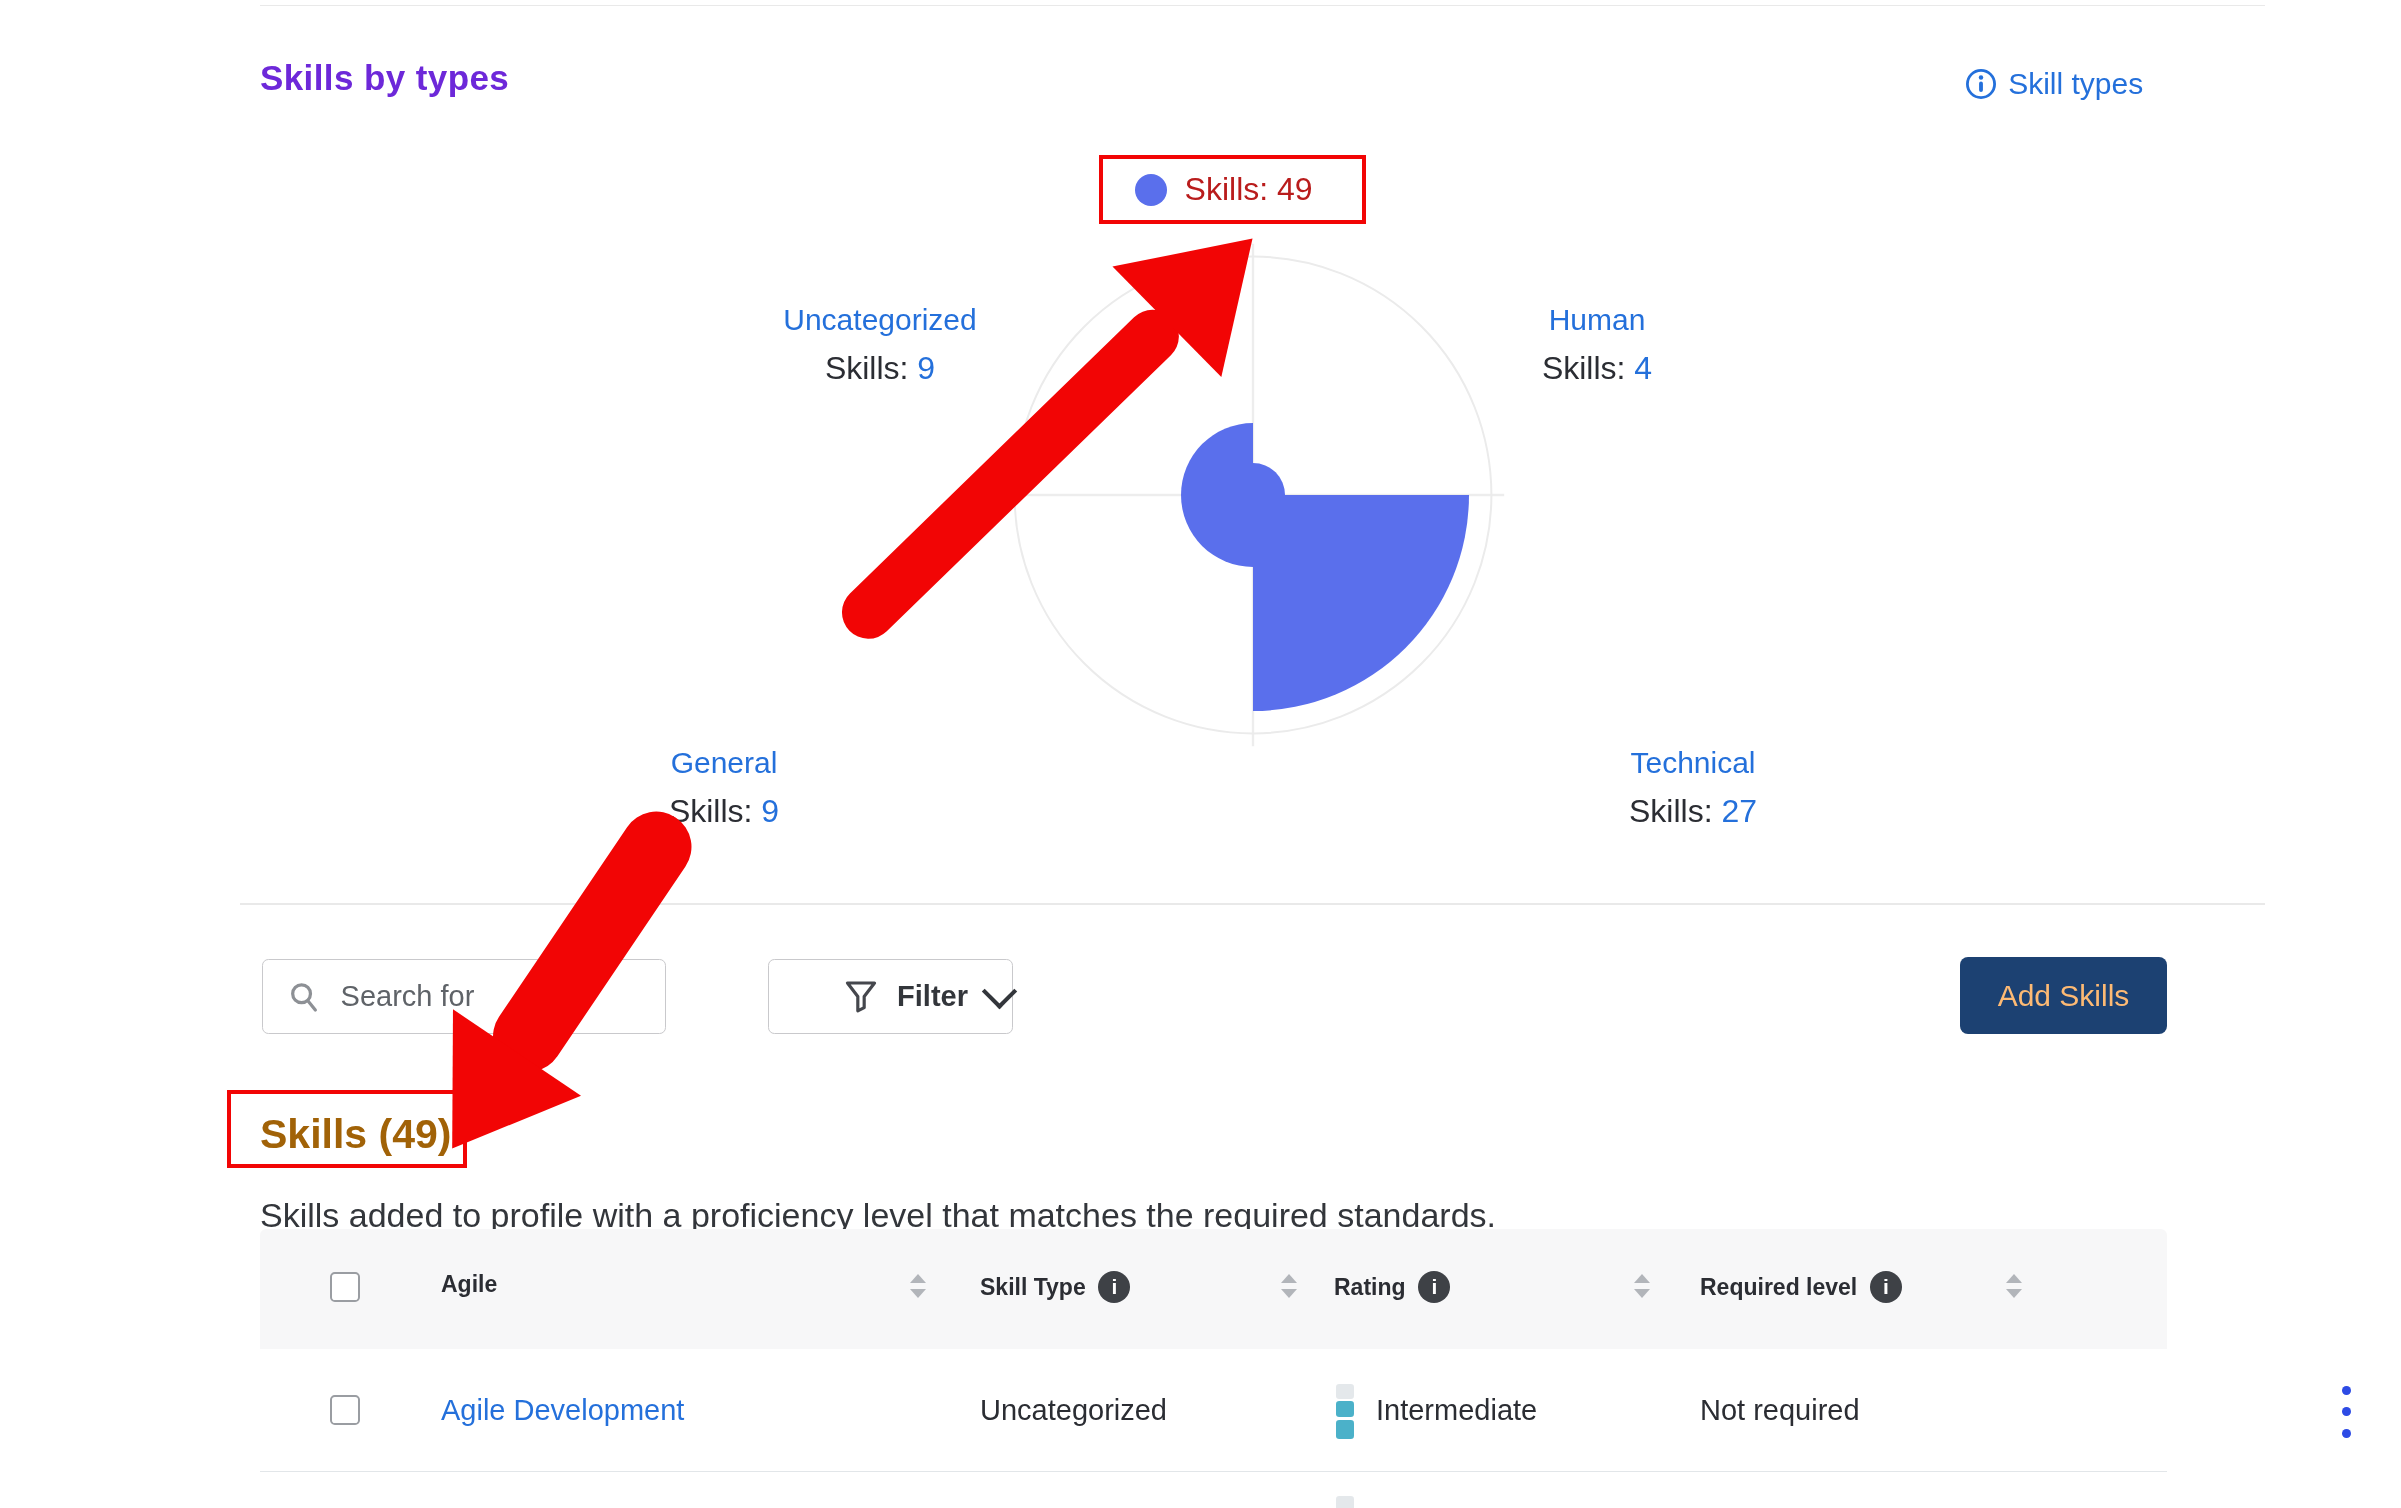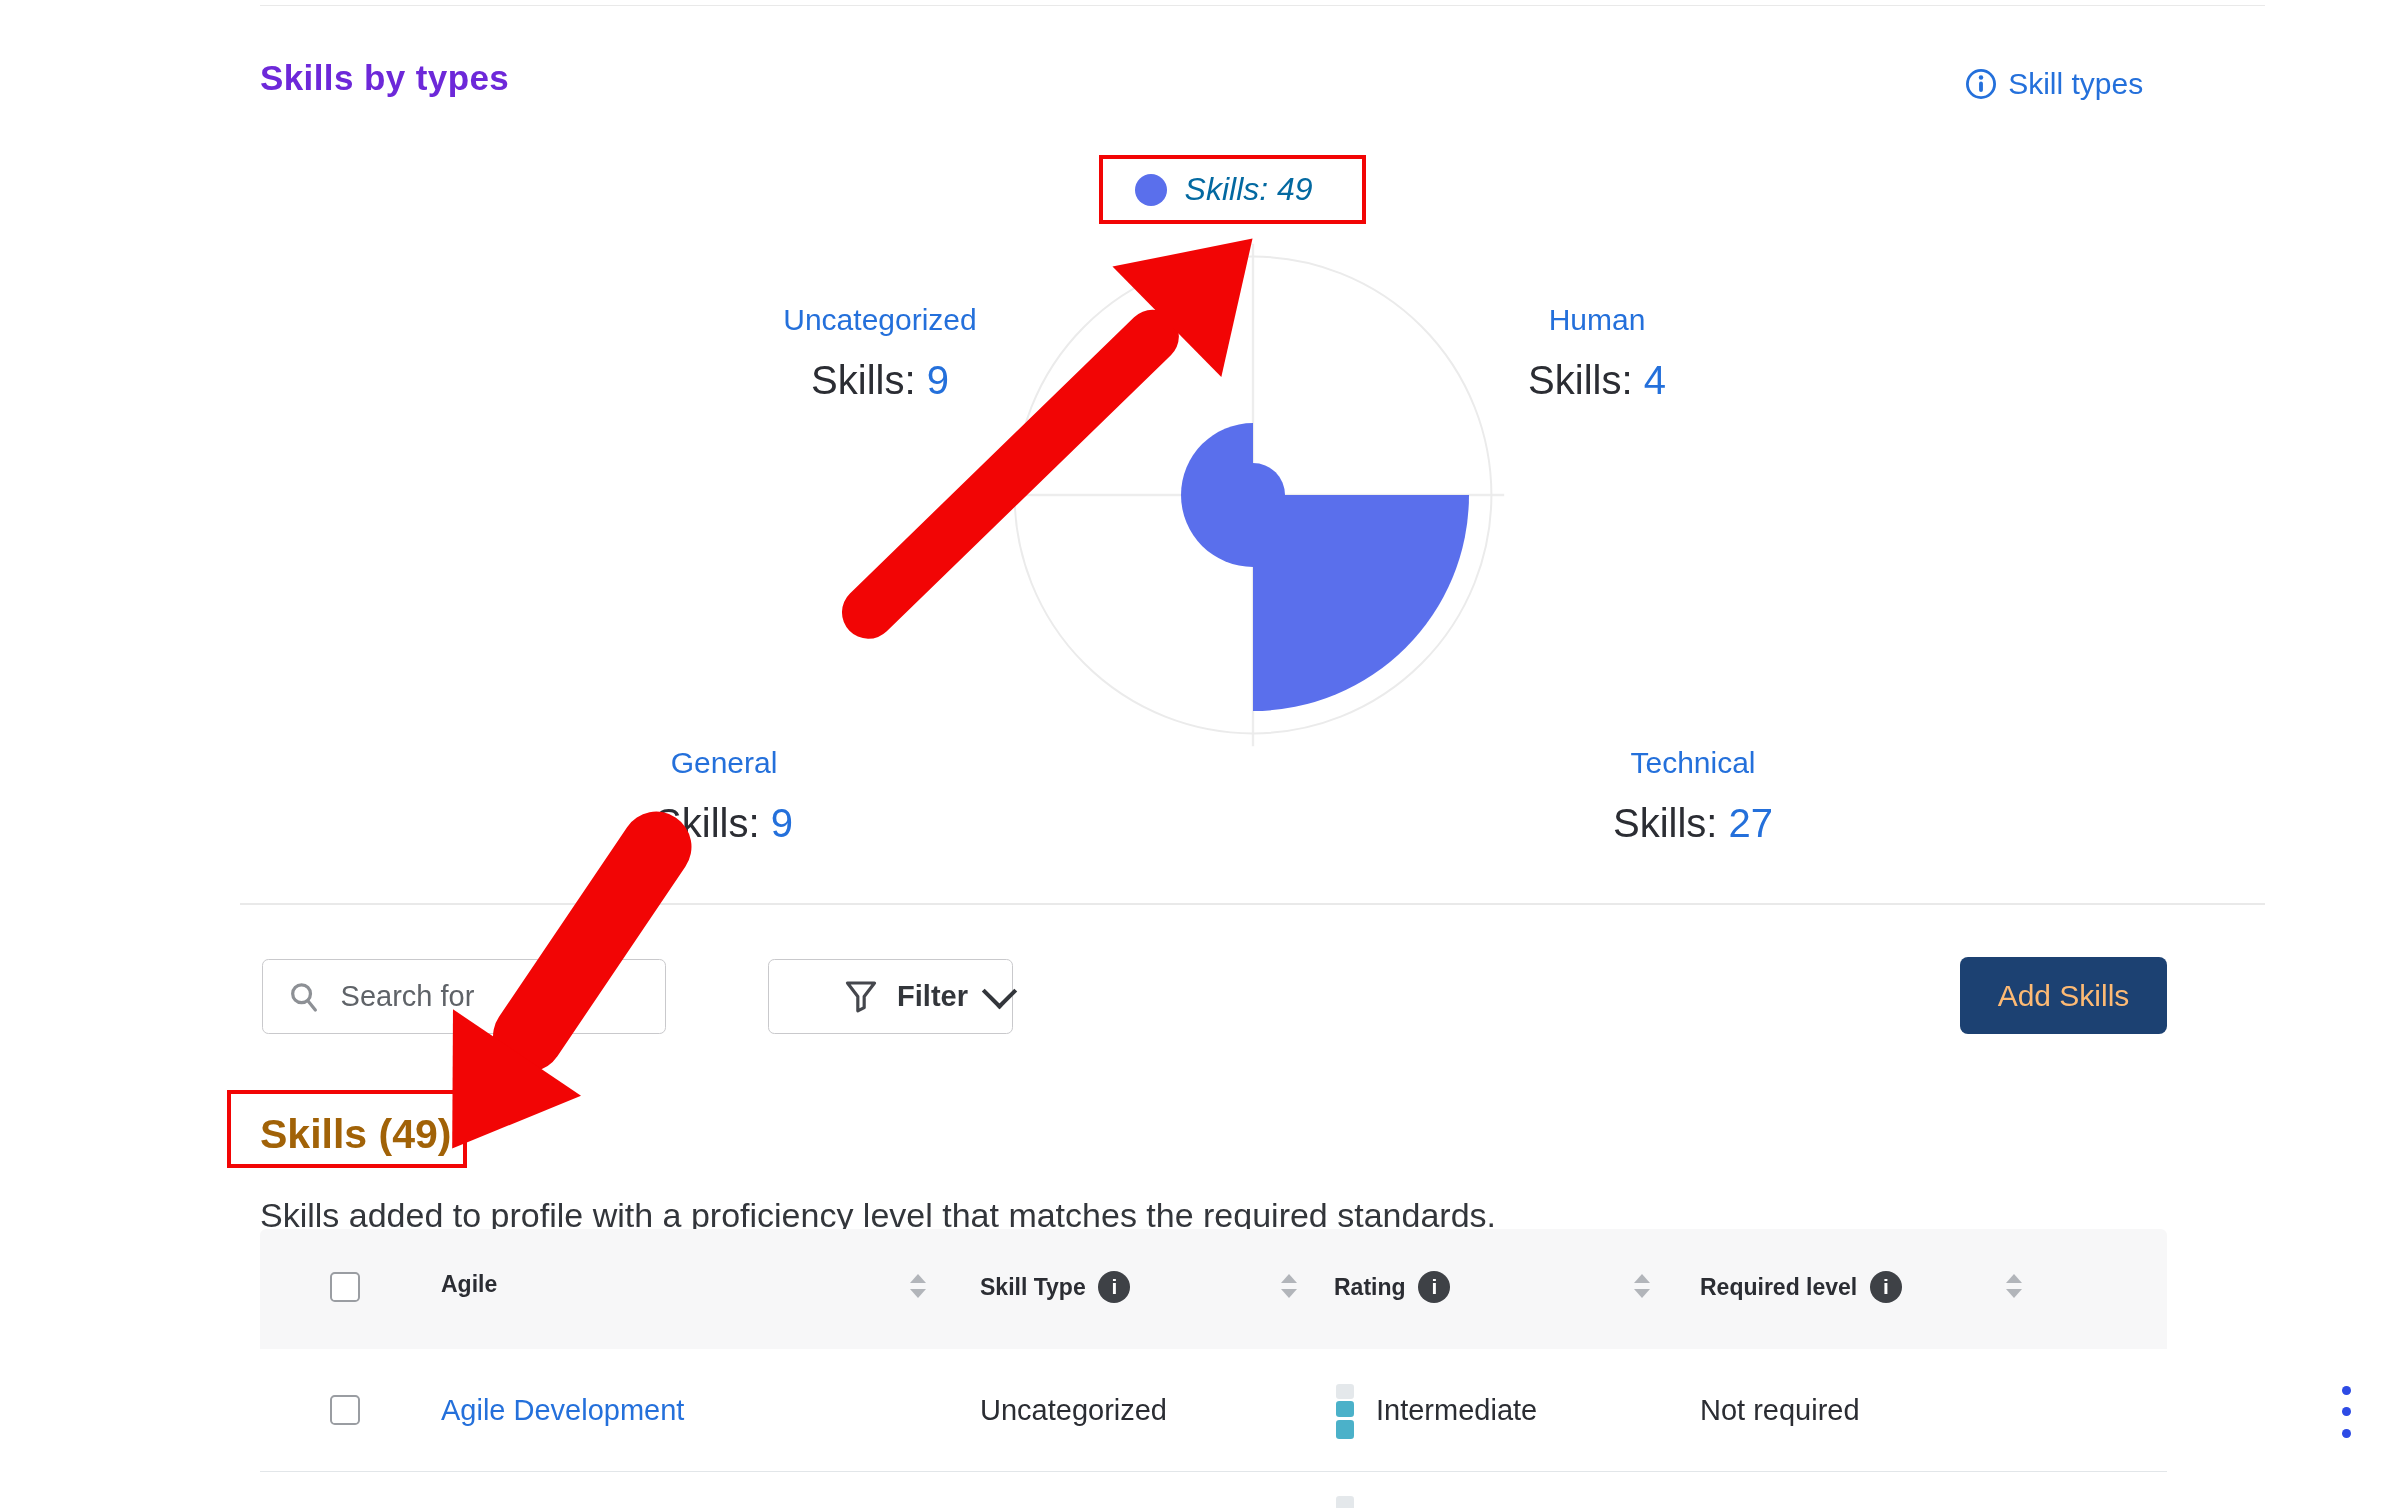--- a/index.html
+++ b/index.html
@@ -9,26 +9,26 @@
   .hline{background:#e9e9e9;height:1.6px;}
 
   
   .page-title{font-size:35px;font-weight:bold;color:#6d28d9;letter-spacing:0.4px;}
   .skill-types-link{display:flex;align-items:center;gap:11.2px;color:#2470db;font-size:30px;cursor:pointer;}
 
   
   .legend-box{display:flex;align-items:center;gap:17.6px;padding:0 0 0 32px;
               border:4.8px solid #f20505;background:#fff;width:227px;height:61px;}
   .legend-dot{width:32px;height:32px;border-radius:50%;background:#5a6fec;flex:0 0 auto;}
-  .legend-label{font-size:32px;color:#0369a1;font-style:italic;}
+  .legend-label{font-size:32px;color:#b91c1c;}
 
   
   .quad-label{width:336px;text-align:center;}
   .quad-name{font-size:30px;color:#2470db;cursor:pointer;}
-  .quad-count{margin-top:21px;font-size:40px;color:#2b2d33;}
+  .quad-count{margin-top:13px;font-size:32px;color:#2b2d33;}
   .count-val{color:#2470db;}
 
   
   .search-box{display:flex;align-items:center;gap:17.6px;width:404px;height:75px;border:1.6px solid #c9c9cc;
               border-radius:6.4px;background:#fff;padding:0 0 0 24px;box-sizing:border-box;}
   .search-box input{border:none;outline:none;font-size:29px;font-family:"Liberation Sans",sans-serif;
               color:#3c3f44;width:304px;background:transparent;}
   .search-box input::placeholder{color:#5f6368;opacity:1;}
   .filter-btn{display:flex;align-items:center;justify-content:flex-end;gap:19px;width:245px;height:75px;
               border:1.6px solid #c9c9cc;border-radius:6.4px;background:#fff;cursor:pointer;box-sizing:border-box;}

